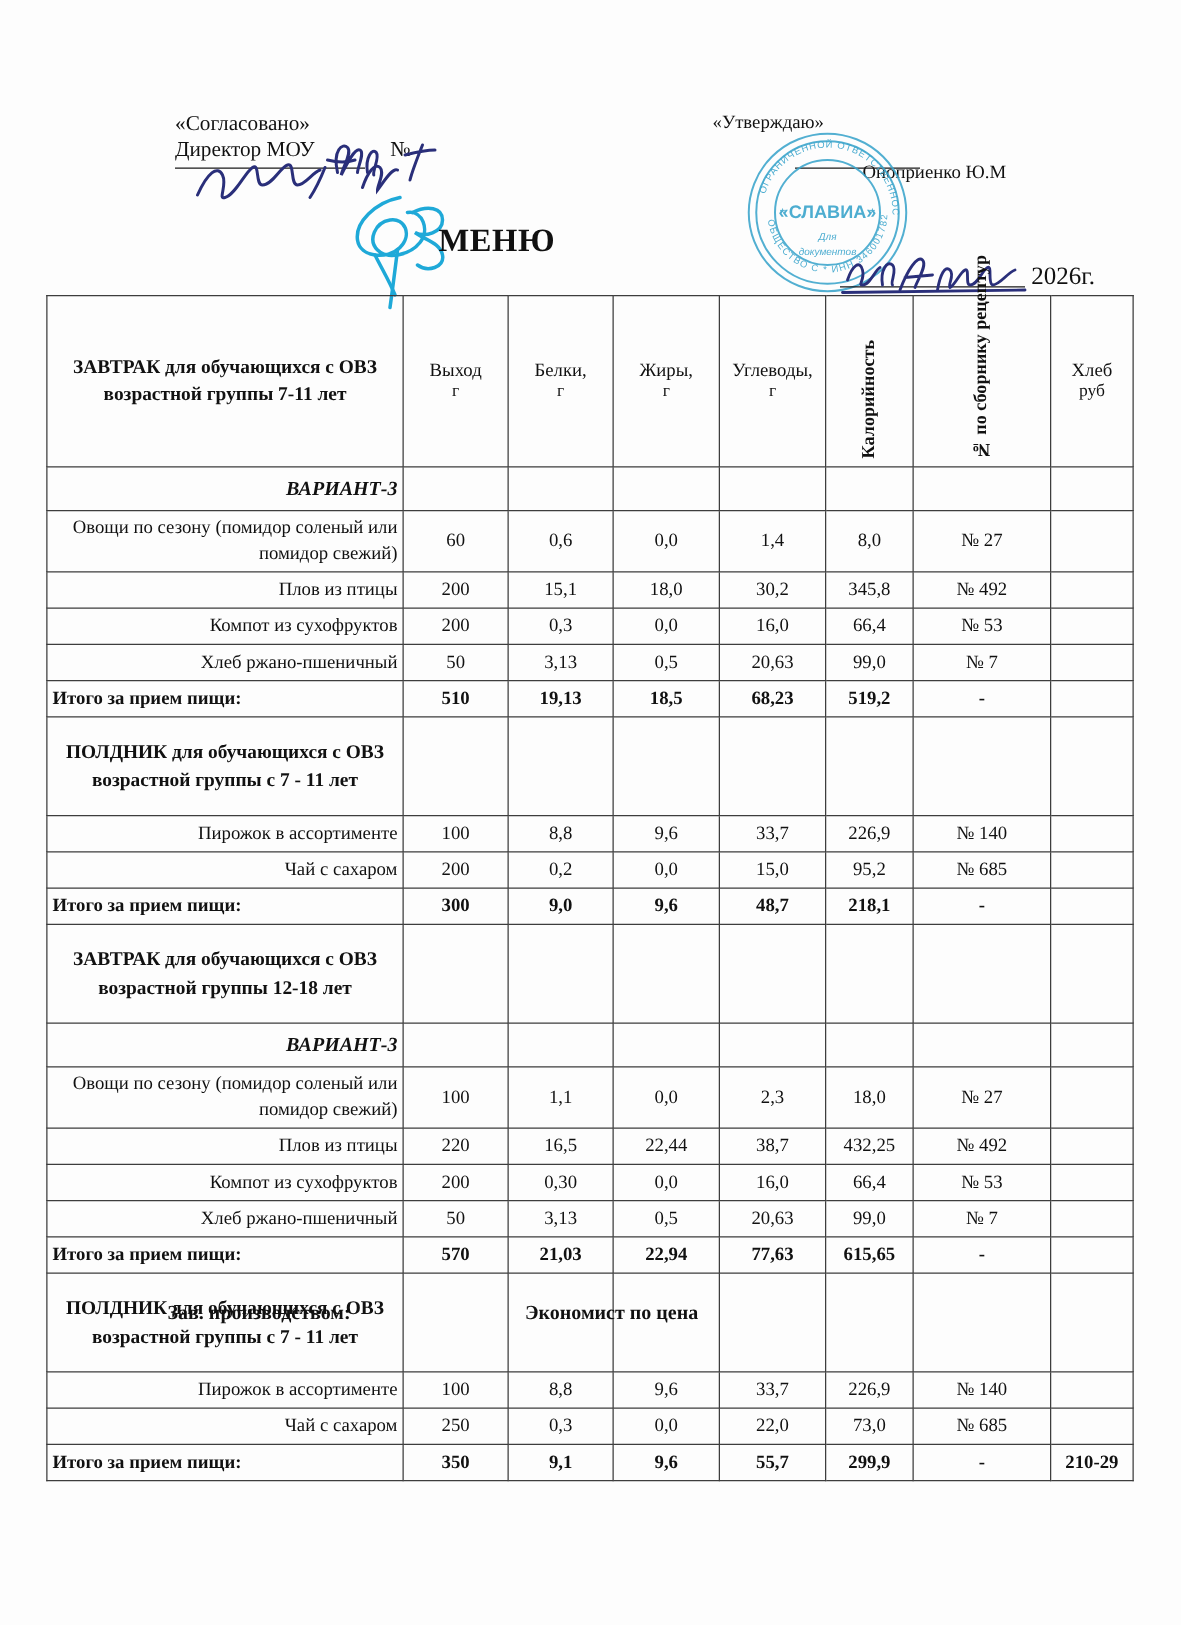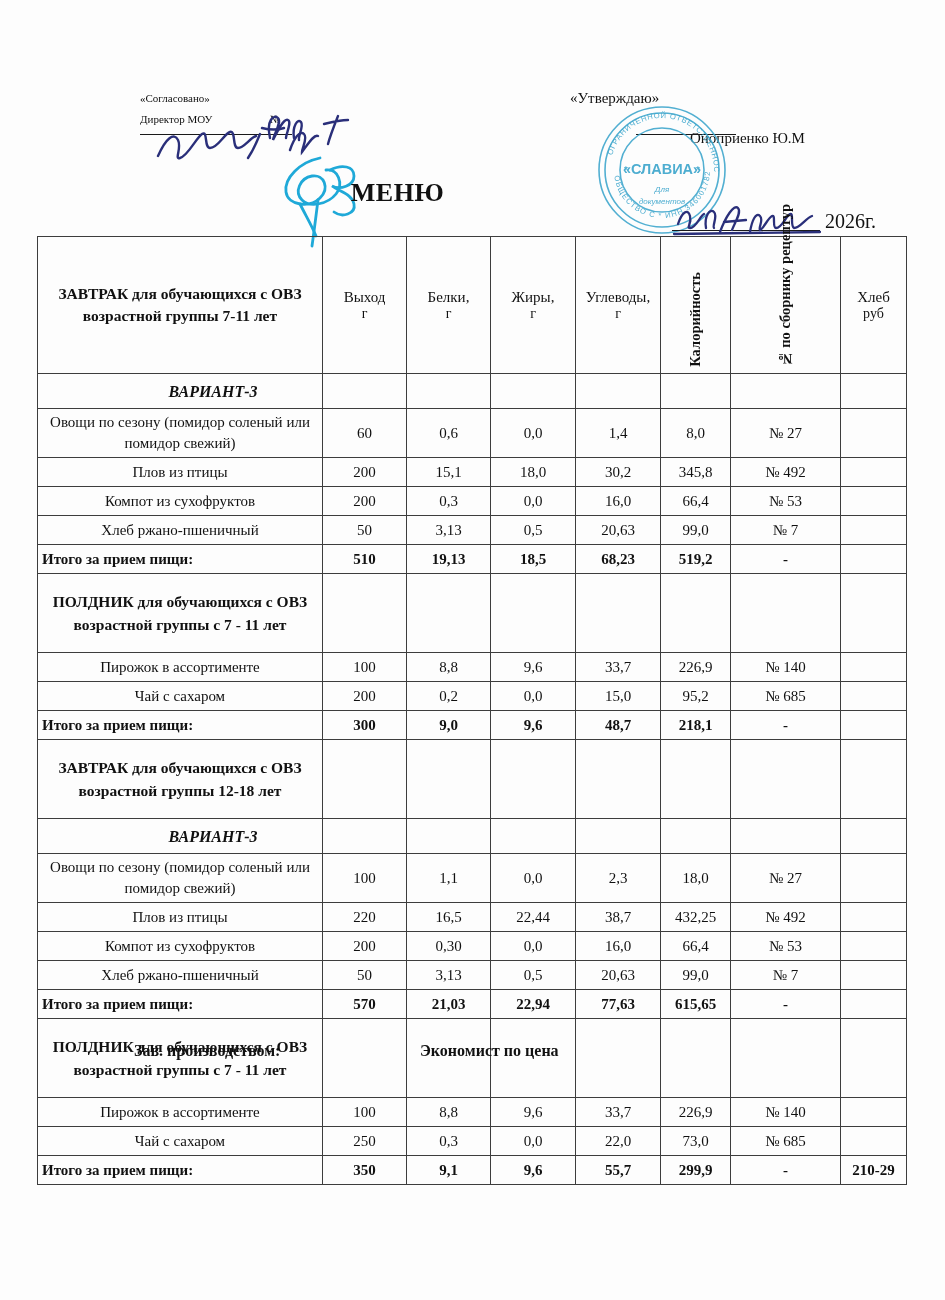--- a/index.html
+++ b/index.html
@@ -30,21 +30,21 @@
     left: 0;
     width: 945px;
     height: 150px;
   }
 
   .approve-left {
     position: absolute;
     left: 140px;
     top: 0;
     width: 320px;
-    font-size: 11px;
+    font-size: 17px;
     line-height: 21px;
   }
   .approve-right {
     position: absolute;
     left: 570px;
     top: 0;
     width: 360px;
     font-size: 15px;
     line-height: 21px;
   }
@@ -135,21 +135,21 @@
     margin: 0 auto;
     white-space: nowrap;
     text-align: left;
   }
   .vert-wrap { height: 124px; display: flex; align-items: flex-end; justify-content: center; }
   .vert2 { text-align: left; }
 
   td.num { text-align: center; }
   td.rec { text-align: center; font-weight: bold; }
   td.price { text-align: center; font-weight: bold; }
-  td.dish  { text-align: center; padding-left: 8px; line-height: 21px; }
+  td.dish  { text-align: right; padding-left: 8px; line-height: 21px; }
 
   tr.variant td {
     font-style: italic;
     font-weight: bold;
     font-size: 16px;
     padding-left: 70px;
     height: 30px;
   }
   tr.section td.dish {
     font-weight: bold;

